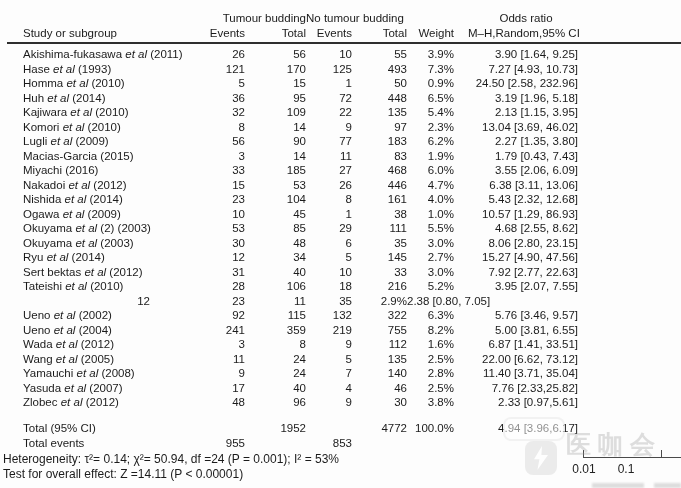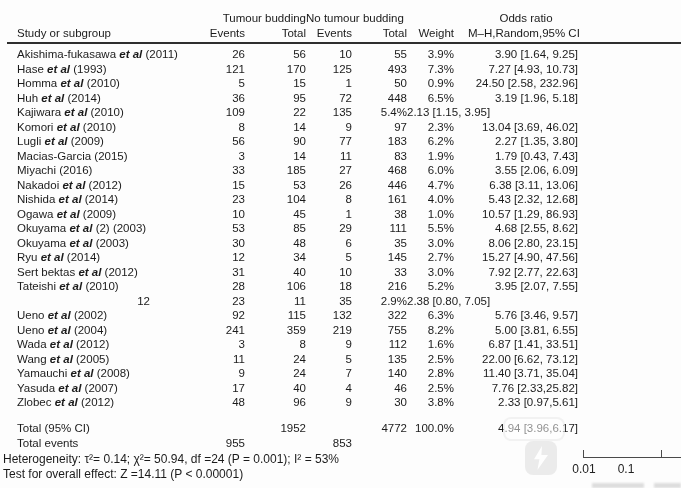--- a/index.html
+++ b/index.html
@@ -1,21 +1,21 @@
 <!DOCTYPE html>
 <html><head>
 <meta charset="utf-8">
 <style>
   html,body{margin:0;padding:0;background:#fff;}
   .page{position:relative;width:681px;height:488px;background:#fdfdfd;overflow:hidden;
         font-family:"Liberation Sans",sans-serif;font-size:11.5px;color:#1b1b1b;}
   .grid{display:grid;grid-template-columns:150px 95px 61px 46px 55px 47px 124px 103px;width:681px;}
   .c{white-space:nowrap;}
   .num{text-align:right;}
-  .study{padding-left:17px;text-align:left;}
+  .study{padding-left:23px;text-align:left;}
   .thead1{position:absolute;left:0;top:11px;line-height:14px;}
   .thead2{position:absolute;left:0;top:26px;line-height:14px;}
   .g1{grid-column:2/4;text-align:right;}
   .g2{grid-column:4/6;text-align:left;}
   .g3{grid-column:7/8;text-align:center;padding-left:20px;}
   .method{text-align:right;padding-right:14px;margin-left:14px;}
   .rule{position:absolute;left:7px;top:42px;width:674px;height:2px;background:#2e2e2e;}
   .tbody{position:absolute;left:0;top:47px;}
   .row{height:14.5px;line-height:14.5px;}
   .tfoot{position:absolute;left:0;top:421px;}
@@ -34,21 +34,21 @@
   .frag-2{left:654px;width:27px;}
   
   .wm{position:absolute;left:525px;top:431px;display:flex;align-items:flex-start;z-index:5;}
   .wm-logo{width:32px;height:34px;margin-top:10px;border-radius:8px;background:rgba(175,175,175,.22);position:relative;}
   .wm-bolt{position:absolute;left:6px;top:5px;width:20px;height:24px;background:rgba(255,255,255,.95);
            clip-path:polygon(55% 0,15% 55%,42% 55%,32% 100%,85% 38%,52% 38%);}
   .wm-text{margin-left:9px;font-size:25px;font-weight:700;letter-spacing:7px;
            color:rgba(150,150,150,.30);line-height:26px;}
   .smudge{position:absolute;left:503px;top:417px;width:58px;height:20px;z-index:4;
           background:rgba(255,255,255,.5);border:2px solid rgba(190,190,190,.18);border-radius:8px;}
-  i{font-style:italic;font-weight:bold;}
+  i{font-style:italic;}
 </style>
 </head>
 <body>
 
 <div class="page">
 
   <div class="grid thead1">
     <div class="c"></div>
     <div class="c g1">Tumour budding</div>
     <div class="c g2">No tumour budding</div>
@@ -106,20 +106,21 @@
       <div class="c num">36</div>
       <div class="c num">95</div>
       <div class="c num">72</div>
       <div class="c num">448</div>
       <div class="c num">6.5%</div>
       <div class="c num">3.19 [1.96, 5.18]</div>
       <div class="c plot"></div>
     </div>
       <div class="grid row">
       <div class="c study">Kajiwara <i>et al</i> (2010)</div>
+      <div class="c num">32</div>
       <div class="c num">109</div>
       <div class="c num">22</div>
       <div class="c num">135</div>
       <div class="c num">5.4%</div>
       <div class="c num">2.13 [1.15, 3.95]</div>
       <div class="c plot"></div>
     </div>
       <div class="grid row">
       <div class="c study">Komori <i>et al</i> (2010)</div>
       <div class="c num">8</div>
@@ -352,15 +353,16 @@
   <div class="axlab axlab-1">0.01</div>
   <div class="axlab axlab-2">0.1</div>
   <div class="frag frag-1"></div>
   <div class="frag frag-2"></div>
 
   <div class="smudge"></div>
   <div class="wm">
     <div class="wm-logo">
       <div class="wm-bolt"></div>
     </div>
+    <div class="wm-text">医咖会</div>
   </div>
 
 </div>
 
 </body></html>

